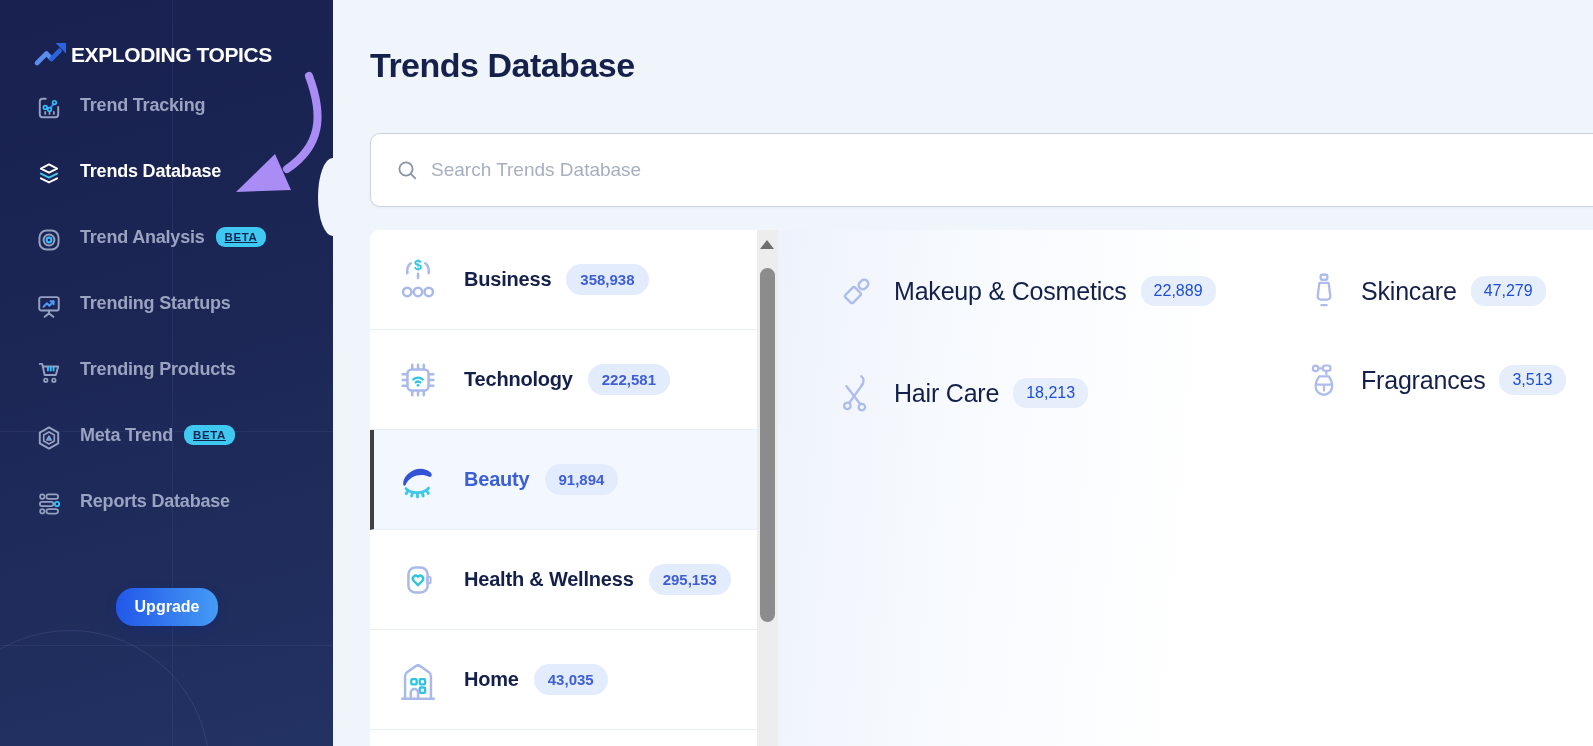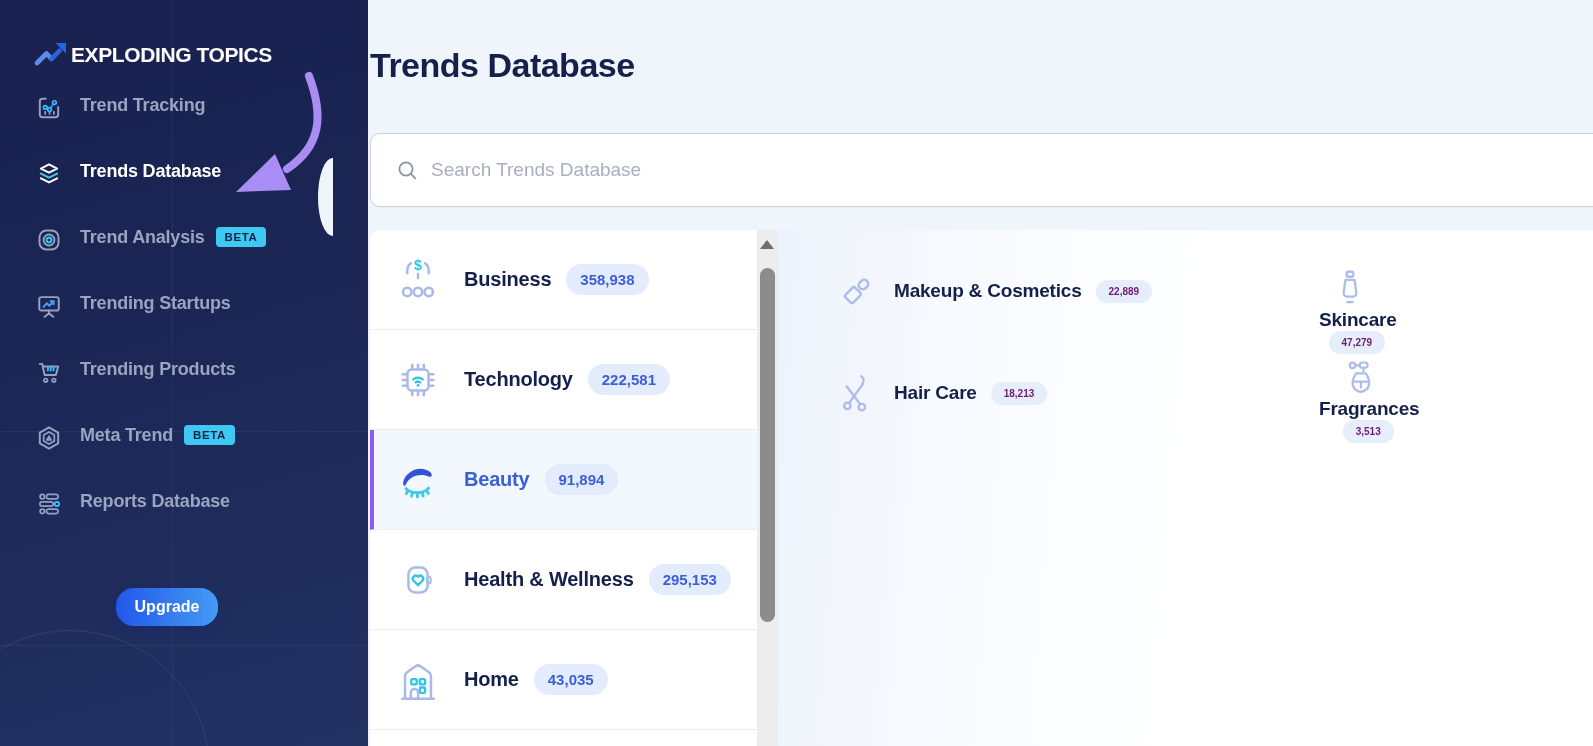--- a/index.html
+++ b/index.html
@@ -1,36 +1,36 @@
 <!DOCTYPE html>
 <html><head>
 <meta charset="utf-8">
 <style>
   * { margin:0; padding:0; box-sizing:border-box; }
   html,body { width:1593px; height:746px; overflow:hidden; }
   body { font-family:"Liberation Sans", sans-serif; background:#f0f5fb; position:relative; }
 
   
-  .sidebar { position:absolute; left:0; top:0; width:368px; height:746px;
+  .sidebar { position:absolute; left:0; top:0; width:333px; height:746px;
     background:linear-gradient(165deg,#182150 0%,#1c2756 48%,#223263 100%); overflow:hidden; z-index:2;padding-left:12px; }
   .grid-v { position:absolute; left:172px; top:0; bottom:0; width:1px; background:rgba(130,150,210,0.10); }
   .grid-h { position:absolute; left:0; right:0; height:1px; background:rgba(130,150,210,0.10); }
   .decor-circle { position:absolute; left:-70px; top:630px; width:280px; height:280px;
     border:1px solid rgba(130,150,210,0.16); border-radius:50%; }
 
   .logo { position:absolute; left:33px; top:38px; display:flex; align-items:center; }
   .logo-text { color:#ffffff; font-size:21px; font-weight:800; letter-spacing:-0.4px; margin-left:2px; }
 
   .nav { position:absolute; left:0; top:95px; width:100%; }
   .nav-item { height:66px; display:flex; align-items:flex-start; padding-left:36px; cursor:pointer; }
   .nav-icon { width:26px; height:26px; flex:0 0 26px; display:flex; align-items:center; justify-content:center; }
   .nav-label { margin-left:18px; font-size:18px; font-weight:600; color:#9aa3c0; letter-spacing:-0.2px; }
   .nav-item.active .nav-label { color:#ffffff; font-weight:700; }
   .beta { margin-left:11px; background:#3fc8f2; color:#13234f; font-size:11.5px; font-weight:700;
-    letter-spacing:0.6px; padding:4px 9px; border-radius:4px; }
+    letter-spacing:0.6px; padding:4px 9px; border-radius:9px;text-decoration:underline; }
 
   .upgrade-btn { position:absolute; left:116px; top:588px; width:102px; height:38px; border:none;
     border-radius:18px; background:linear-gradient(90deg,#2257e9,#459bf5); color:#fff; font-size:16px;
     font-weight:700; font-family:"Liberation Sans",sans-serif; cursor:pointer;
     box-shadow:0 4px 10px rgba(20,40,120,0.45); }
 
   
   .notch { position:absolute; left:318px; top:158px; width:15px; height:78px; background:#f0f5fb;
     border-top-left-radius:15px 40px; border-bottom-left-radius:15px 40px; z-index:3; }
 
@@ -47,46 +47,46 @@
   .search-icon { margin-left:26px; flex:0 0 20px; display:flex; }
   .searchbar input { flex:1; border:none; outline:none; background:transparent; margin-left:13px;
     font-size:19px; color:#3a4256; font-family:"Liberation Sans",sans-serif; }
   .searchbar input::placeholder { color:#a8afbe; }
 
   
   .cat-panel { position:absolute; left:37px; top:230px; width:387px; bottom:0; background:#ffffff;
     border-top-left-radius:10px; overflow:hidden; }
   .cat-row { height:100px; display:flex; align-items:center; padding-left:25px;
     border-bottom:1px solid #e9edf4; cursor:pointer; background:#fff; }
-  .cat-row.active { background:#f3f8fe; border-left:4px solid #8b5cf6; padding-left:21px; }
+  .cat-row.active { background:#f3f8fe; border-left:4px solid #404040; padding-left:21px; }
   .cat-icon { width:46px; height:46px; flex:0 0 46px; display:flex; align-items:center; justify-content:center; }
   .cat-label { margin-left:23px; font-size:20px; font-weight:700; color:#15204a; letter-spacing:-0.2px; }
   .cat-row.active .cat-label { color:#3a5fd9; }
   .count-badge { margin-left:15px; background:#e3ecfc; color:#3d5ed6; font-size:15px; font-weight:700;
     padding:7px 14px; border-radius:16px; white-space:nowrap; }
 
   
   .list-scrollbar { position:absolute; left:424px; top:230px; width:21px; bottom:0; background:#ededed; }
   .scroll-up { position:absolute; left:3px; top:10px; width:0; height:0;
     border-left:7px solid transparent; border-right:7px solid transparent; border-bottom:9px solid #6f6f6f; cursor:pointer; }
   .scroll-thumb { position:absolute; left:3px; top:38px; width:15px; height:354px; background:#8c8c8c;
     border-radius:8px; cursor:pointer; }
 
   
   .sub-panel { position:absolute; left:445px; top:230px; right:0; bottom:0;
     background:linear-gradient(95deg,#eef3fb 0%,#f7fafe 22%,#ffffff 52%); }
   .sub-item { position:absolute; display:flex; align-items:center; height:48px; cursor:pointer; }
   .sub-icon { width:42px; height:42px; flex:0 0 42px; display:flex; align-items:center; justify-content:center; }
-  .sub-label { margin-left:16px; font-size:19px; font-weight:700; color:#14204a; letter-spacing:-0.2px; }
-  .sub-badge { margin-left:14px; background:#e6eefc; color:#701a75; font-size:10px; font-weight:700;
+  .sub-label { margin-left:16px; font-size:25px; font-weight:400; color:#14204a; letter-spacing:-0.2px; }
+  .sub-badge { margin-left:14px; background:#e6eefc; color:#1d4ed8; font-size:16px; font-weight:400;
     padding:6px 13px; border-radius:14px; white-space:nowrap; }
   .sub-item.p11 { left:58px;  top:37px; }
-  .sub-item.p12 { left:525px; top:37px;flex-direction:column; }
+  .sub-item.p12 { left:525px; top:37px; }
   .sub-item.p21 { left:58px;  top:139px; }
-  .sub-item.p22 { left:525px; top:126px;flex-direction:column; }
+  .sub-item.p22 { left:525px; top:126px; }
 </style>
 </head>
 <body>
 
 <div class="sidebar">
   <div class="grid-v"></div>
   <div class="grid-h" style="top:431px"></div>
   <div class="grid-h" style="top:645px"></div>
   <div class="decor-circle"></div>
 

